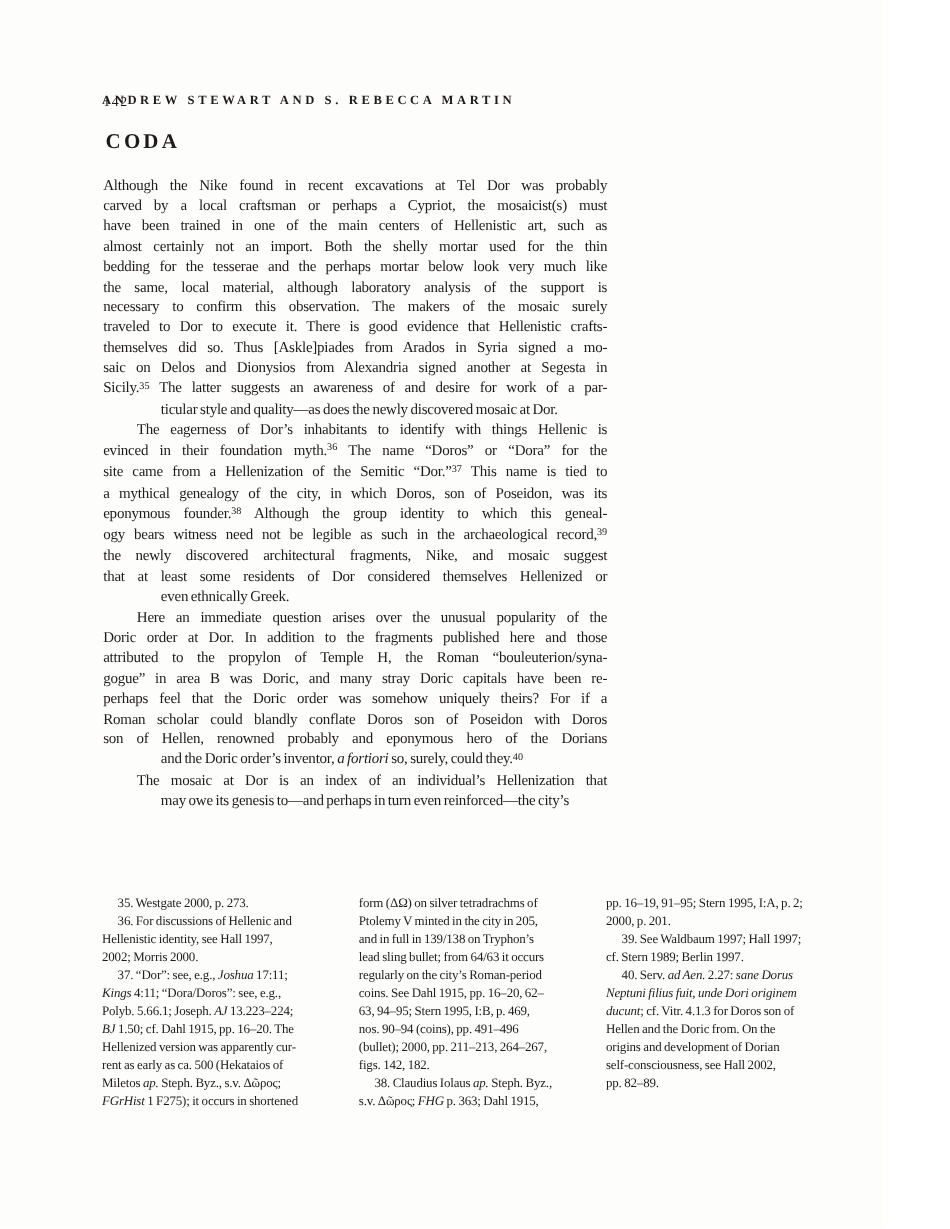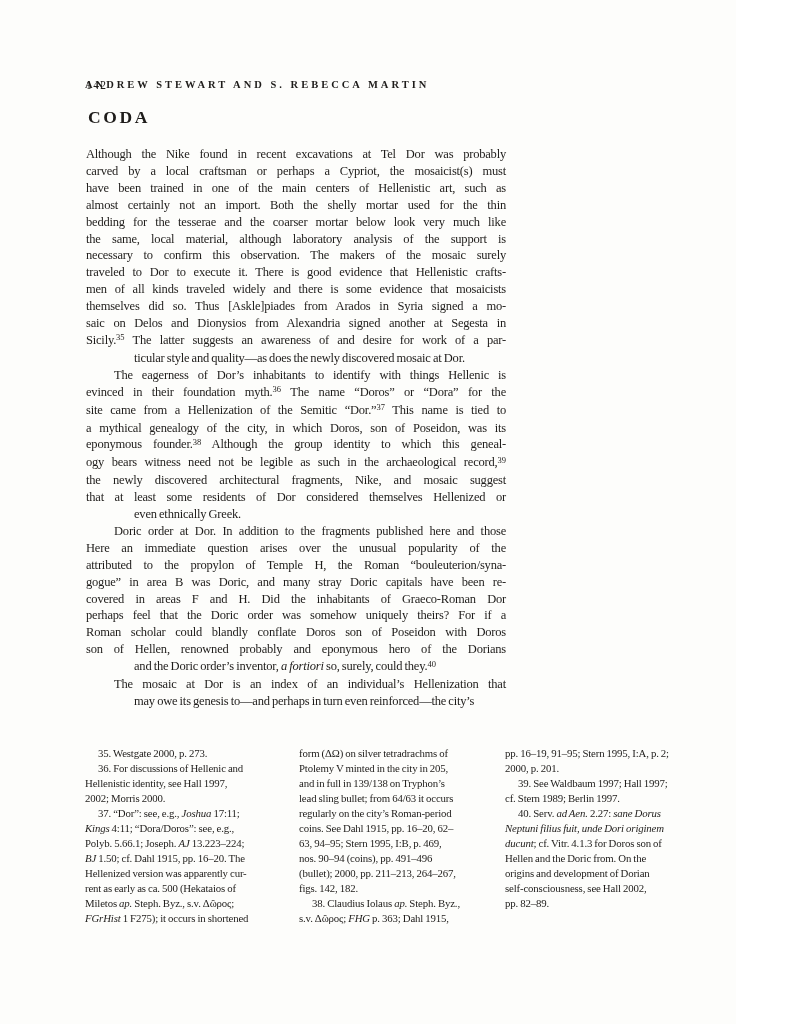--- a/index.html
+++ b/index.html
@@ -27,47 +27,45 @@
 <div class="page">
   <span class="pagenum">142</span>
   <span class="runhead">ANDREW STEWART AND S. REBECCA MARTIN</span>
   <h1 class="coda">CODA</h1>
   <div class="bodytext" id="body-text">
       <div class="para">
         <div class="ln">Although the Nike found in recent excavations at Tel Dor was probably</div>
         <div class="ln">carved by a local craftsman or perhaps a Cypriot, the mosaicist(s) must</div>
         <div class="ln">have been trained in one of the main centers of Hellenistic art, such as</div>
         <div class="ln">almost certainly not an import. Both the shelly mortar used for the thin</div>
-        <div class="ln">bedding for the tesserae and the coarser mortar below look very much like</div>
+        <div class="ln">bedding for the tesserae and the perhaps mortar below look very much like</div>
         <div class="ln">the same, local material, although laboratory analysis of the support is</div>
         <div class="ln">necessary to confirm this observation. The makers of the mosaic surely</div>
         <div class="ln">traveled to Dor to execute it. There is good evidence that Hellenistic crafts-</div>
-        <div class="ln">men of all kinds traveled widely and there is some evidence that mosaicists</div>
         <div class="ln">themselves did so. Thus [Askle]piades from Arados in Syria signed a mo-</div>
         <div class="ln">saic on Delos and Dionysios from Alexandria signed another at Segesta in</div>
         <div class="ln">Sicily.<span class="sup">35</span> The latter suggests an awareness of and desire for work of a par-</div>
         <div class="ln last">ticular style and quality—as does the newly discovered mosaic at Dor.</div>
       </div>
       <div class="para ind">
         <div class="ln">The eagerness of Dor’s inhabitants to identify with things Hellenic is</div>
         <div class="ln">evinced in their foundation myth.<span class="sup">36</span> The name “Doros” or “Dora” for the</div>
         <div class="ln">site came from a Hellenization of the Semitic “Dor.”<span class="sup">37</span> This name is tied to</div>
         <div class="ln">a mythical genealogy of the city, in which Doros, son of Poseidon, was its</div>
         <div class="ln">eponymous founder.<span class="sup">38</span> Although the group identity to which this geneal-</div>
         <div class="ln">ogy bears witness need not be legible as such in the archaeological record,<span class="sup">39</span></div>
         <div class="ln">the newly discovered architectural fragments, Nike, and mosaic suggest</div>
         <div class="ln">that at least some residents of Dor considered themselves Hellenized or</div>
         <div class="ln last">even ethnically Greek.</div>
       </div>
       <div class="para ind">
+        <div class="ln">Here an immediate question arises over the unusual popularity of the</div>
         <div class="ln">Doric order at Dor. In addition to the fragments published here and those</div>
-        <div class="ln">Here an immediate question arises over the unusual popularity of the</div>
         <div class="ln">attributed to the propylon of Temple H, the Roman “bouleuterion/syna-</div>
         <div class="ln">gogue” in area B was Doric, and many stray Doric capitals have been re-</div>
-        <div class="ln">covered in areas F and H. Did the inhabitants of Graeco-Roman Dor</div>
         <div class="ln">perhaps feel that the Doric order was somehow uniquely theirs? For if a</div>
         <div class="ln">Roman scholar could blandly conflate Doros son of Poseidon with Doros</div>
         <div class="ln">son of Hellen, renowned probably and eponymous hero of the Dorians</div>
         <div class="ln last">and the Doric order’s inventor, <span class="it">a fortiori</span> so, surely, could they.<span class="sup">40</span></div>
       </div>
       <div class="para ind">
         <div class="ln">The mosaic at Dor is an index of an individual’s Hellenization that</div>
         <div class="ln last">may owe its genesis to—and perhaps in turn even reinforced—the city’s</div>
       </div>
     </div>

